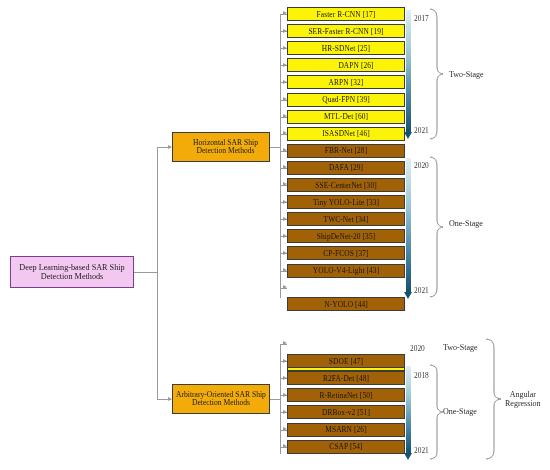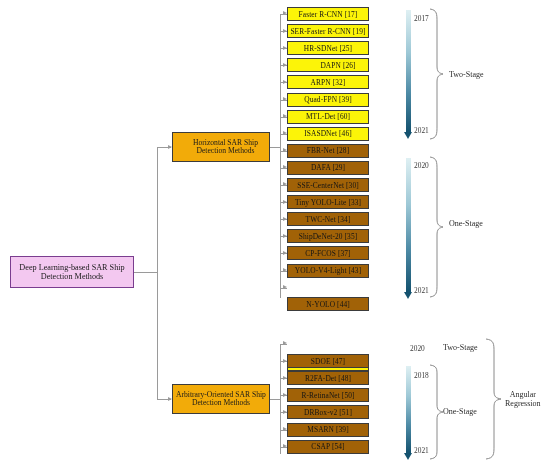--- a/index.html
+++ b/index.html
@@ -37,21 +37,21 @@
     border: 1.3px solid #3b3b3b;
     background: #f2ab09;
     font-size: 7.6px;
     padding: 2px 3px;
   }
   .leaf {
     position: absolute;
     box-sizing: border-box;
     height: 14px;
     left: 287px;
-    width: 82px;
+    width: 118px;
     border: 1px solid #3b3b3b;
     display: flex;
     align-items: center;
     justify-content: center;
     font-size: 7.4px;
     color: #141414;
     letter-spacing: .1px;
   }
   .leaf.two-stage { background: #fcf408; }
   .leaf.one-stage { background: #a16207; }
@@ -244,21 +244,21 @@
         <span>R-RetinaNet [50]</span>
       </div>
       <div class="ln ln-h" style="left: 280px; top: 412.4px; width: 7px;"></div>
       <div class="arrowhead" style="left: 283px; top: 409.8px;"></div>
       <div class="leaf one-stage" style="top: 405.4px;">
         <span>DRBox-v2 [51]</span>
       </div>
       <div class="ln ln-h" style="left: 280px; top: 429.5px; width: 7px;"></div>
       <div class="arrowhead" style="left: 283px; top: 426.9px;"></div>
       <div class="leaf one-stage" style="top: 422.5px;">
-        <span>MSARN [39]</span>
+        <span>MSARN [26]</span>
       </div>
       <div class="ln ln-h" style="left: 280px; top: 446.6px; width: 7px;"></div>
       <div class="arrowhead" style="left: 283px; top: 444px;"></div>
       <div class="leaf one-stage" style="top: 439.6px;">
         <span>CSAP [54]</span>
       </div>
     </div>
 
   <div class="timeline" style="left:406px; top:10px; height:122px;"></div>
   <div class="timeline-tip" style="left:403.8px; top:132px;"></div>

